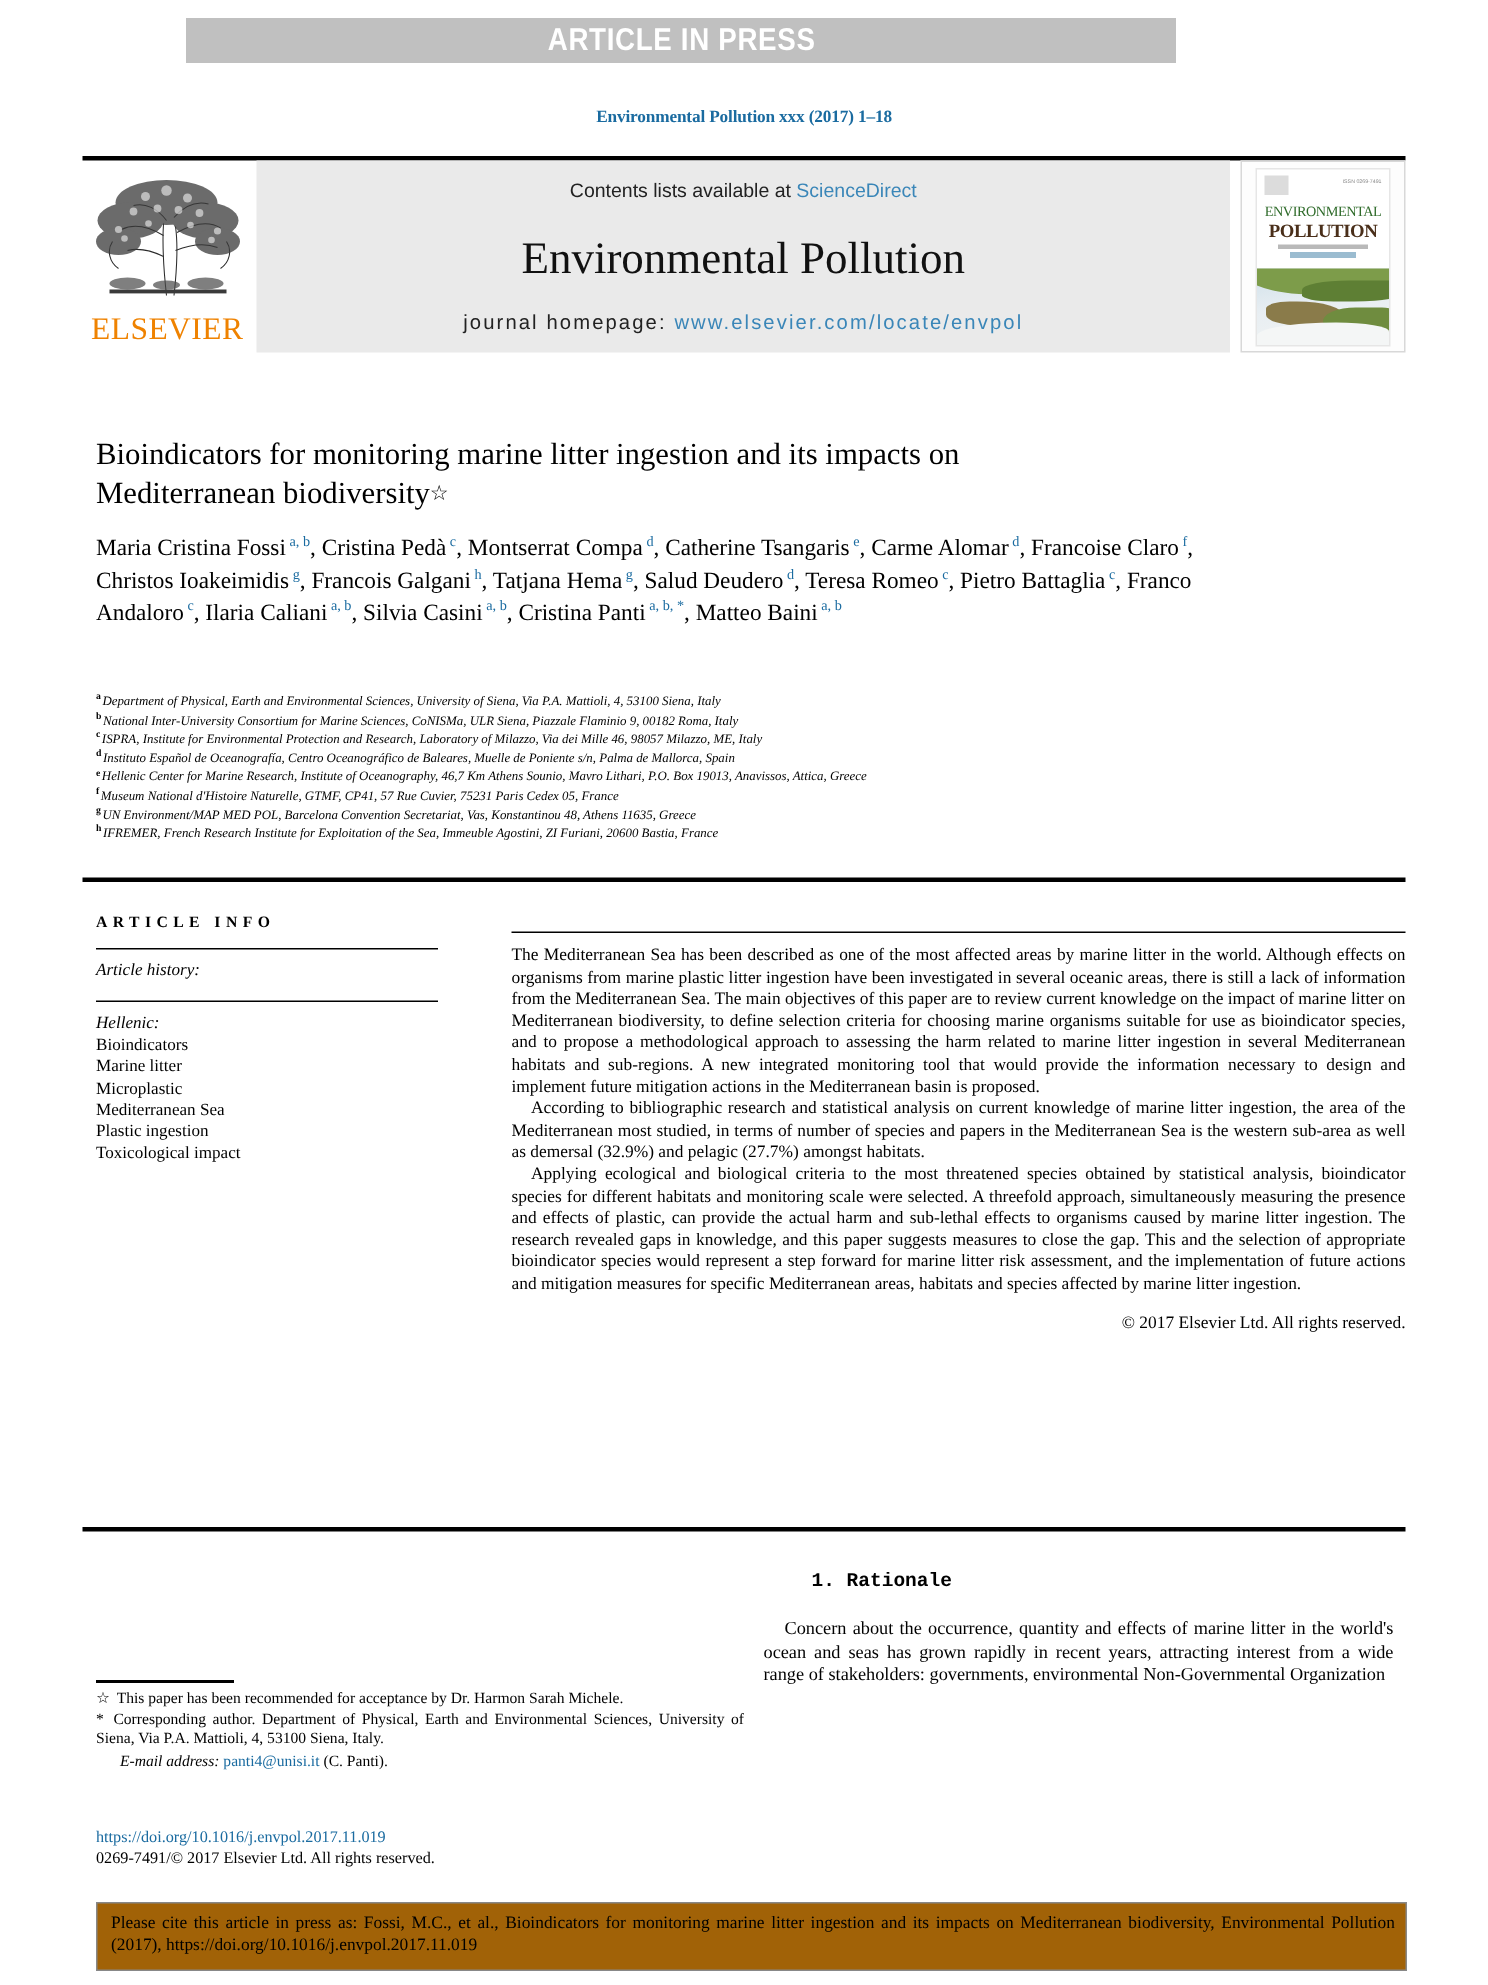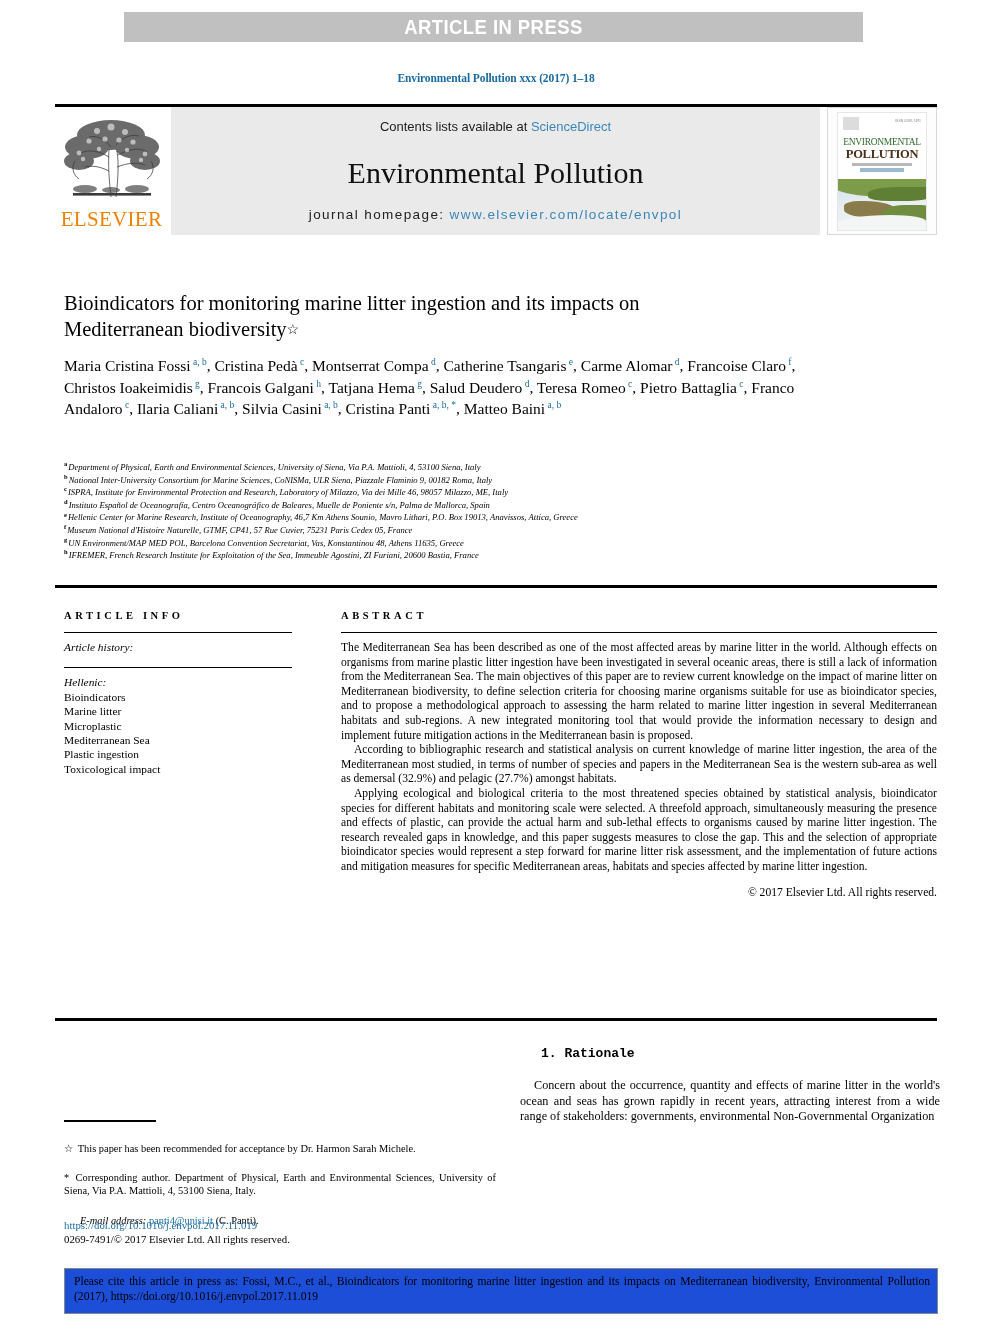--- a/index.html
+++ b/index.html
@@ -14,21 +14,21 @@
     font-family: "Liberation Serif", serif;
     color: #000;
     overflow: hidden;
   }
 
   
   .aip-banner {
     position: absolute;
     left: 124px;
     top: 12px;
-    width: 739px;
+    width: 660px;
     height: 30px;
     background: #c0c0c0;
     display: flex;
     align-items: center;
     justify-content: center;
   }
   .aip-banner .aip-text {
     color: #ffffff;
     font-family: "Liberation Sans", sans-serif;
     font-weight: bold;
@@ -401,21 +401,21 @@
     position: absolute;
     left: 541px;
     top: 1046px;
     font-family: Liberation Mono, monospace;
     font-weight: bold;
     font-size: 13px;
     color: #000;
   }
   .sec-body {
     position: absolute;
-    left: 520px;
+    left: 509px;
     top: 1078px;
     width: 420px;
     font-family: "Liberation Serif", serif;
     font-size: 12.2px;
     line-height: 15.6px;
     text-align: justify;
     color: #000;
   }
   .sec-body .ind { text-indent: 14px; }
 
@@ -432,21 +432,21 @@
     position: absolute;
     left: 64px;
     top: 1126px;
     width: 432px;
     font-family: "Liberation Serif", serif;
     font-size: 10.4px;
     line-height: 13.2px;
     text-align: justify;
     color: #000;
   }
-  .footnotes p { margin: 16px 0 1px 0; }
+  .footnotes p { margin: 0 0 1px 0; }
   .footnotes .fnmark { margin-right: 2px; }
   .footnotes .em { font-style: italic; }
   .footnotes .mail { color: #1a6ba0; }
 
   .doi-block {
     position: absolute;
     left: 64px;
     top: 1218px;
     width: 432px;
     font-family: "Liberation Serif", serif;
@@ -460,21 +460,21 @@
 
   
   .cite-box {
     position: absolute;
     left: 64px;
     top: 1268px;
     width: 874px;
     height: 46px;
     border: 1px solid #888;
     box-sizing: border-box;
-    background: #1d4ed8;
+    background: #a16207;
   }
   .cite-text {
     position: absolute;
     left: 9px;
     top: 5px;
     width: 856px;
     font-family: "Liberation Serif", serif;
     font-size: 11.6px;
     line-height: 15px;
     text-align: justify;
@@ -606,21 +606,20 @@
         <div>Marine litter</div>
         <div>Microplastic</div>
         <div>Mediterranean Sea</div>
         <div>Plastic ingestion</div>
         <div>Toxicological impact</div>
       </div>
   </div>
 </div>
 
 <div class="abs-col">
-  <div class="col-head">ABSTRACT</div>
   <div class="abs-hr"></div>
   <div id="abs-paras">
       <div class="abs-p">The Mediterranean Sea has been described as one of the most affected areas by marine litter in the world. Although effects on organisms from marine plastic litter ingestion have been investigated in several oceanic areas, there is still a lack of information from the Mediterranean Sea. The main objectives of this paper are to review current knowledge on the impact of marine litter on Mediterranean biodiversity, to define selection criteria for choosing marine organisms suitable for use as bioindicator species, and to propose a methodological approach to assessing the harm related to marine litter ingestion in several Mediterranean habitats and sub-regions. A new integrated monitoring tool that would provide the information necessary to design and implement future mitigation actions in the Mediterranean basin is proposed.</div>
       <div class="abs-p indent">According to bibliographic research and statistical analysis on current knowledge of marine litter ingestion, the area of the Mediterranean most studied, in terms of number of species and papers in the Mediterranean Sea is the western sub-area as well as demersal (32.9%) and pelagic (27.7%) amongst habitats.</div>
       <div class="abs-p indent">Applying ecological and biological criteria to the most threatened species obtained by statistical analysis, bioindicator species for different habitats and monitoring scale were selected. A threefold approach, simultaneously measuring the presence and effects of plastic, can provide the actual harm and sub-lethal effects to organisms caused by marine litter ingestion. The research revealed gaps in knowledge, and this paper suggests measures to close the gap. This and the selection of appropriate bioindicator species would represent a step forward for marine litter risk assessment, and the implementation of future actions and mitigation measures for specific Mediterranean areas, habitats and species affected by marine litter ingestion.</div>
     </div>
   <div class="abs-copy">© 2017 Elsevier Ltd. All rights reserved.</div>
 </div>
 
 <div class="sec-head">1. Rationale</div>

